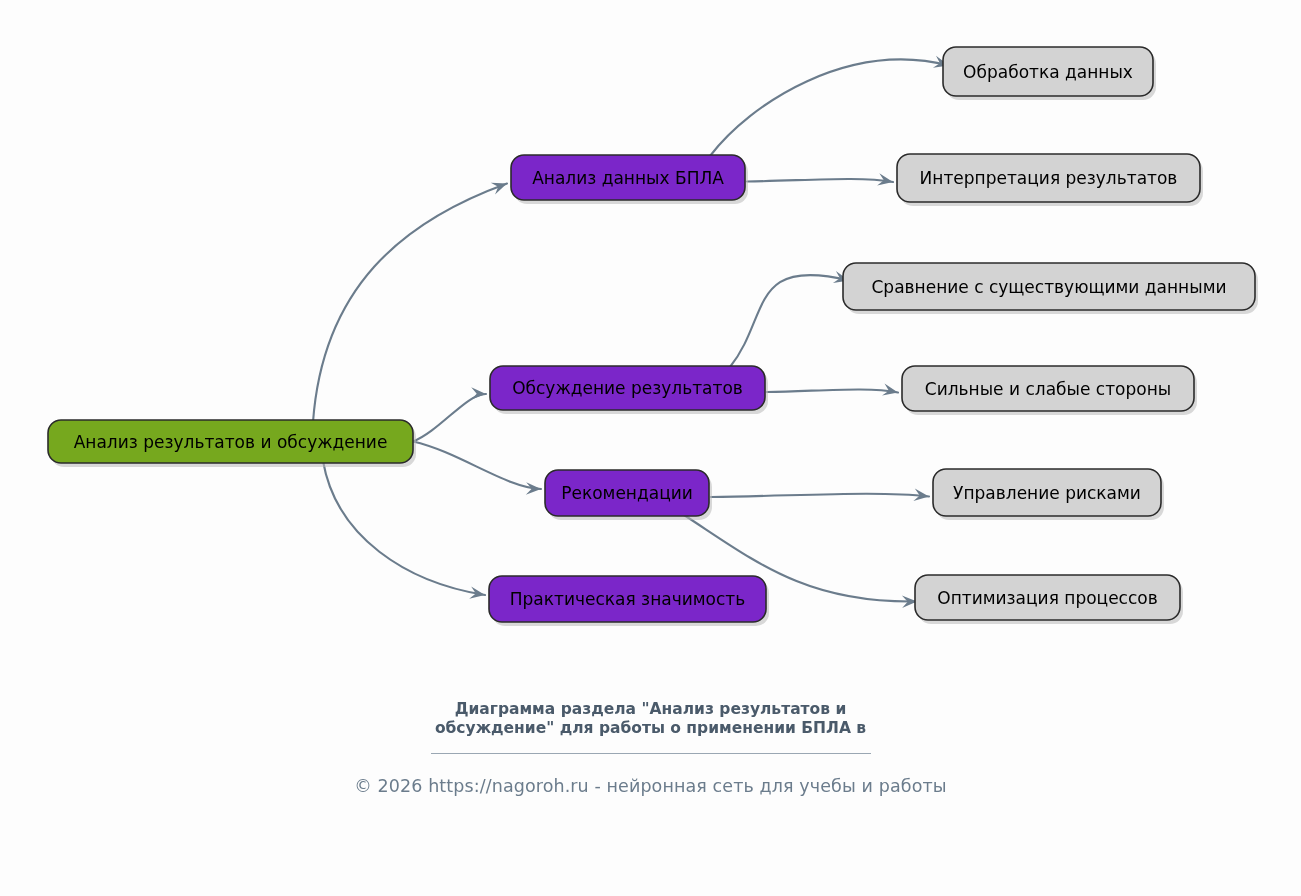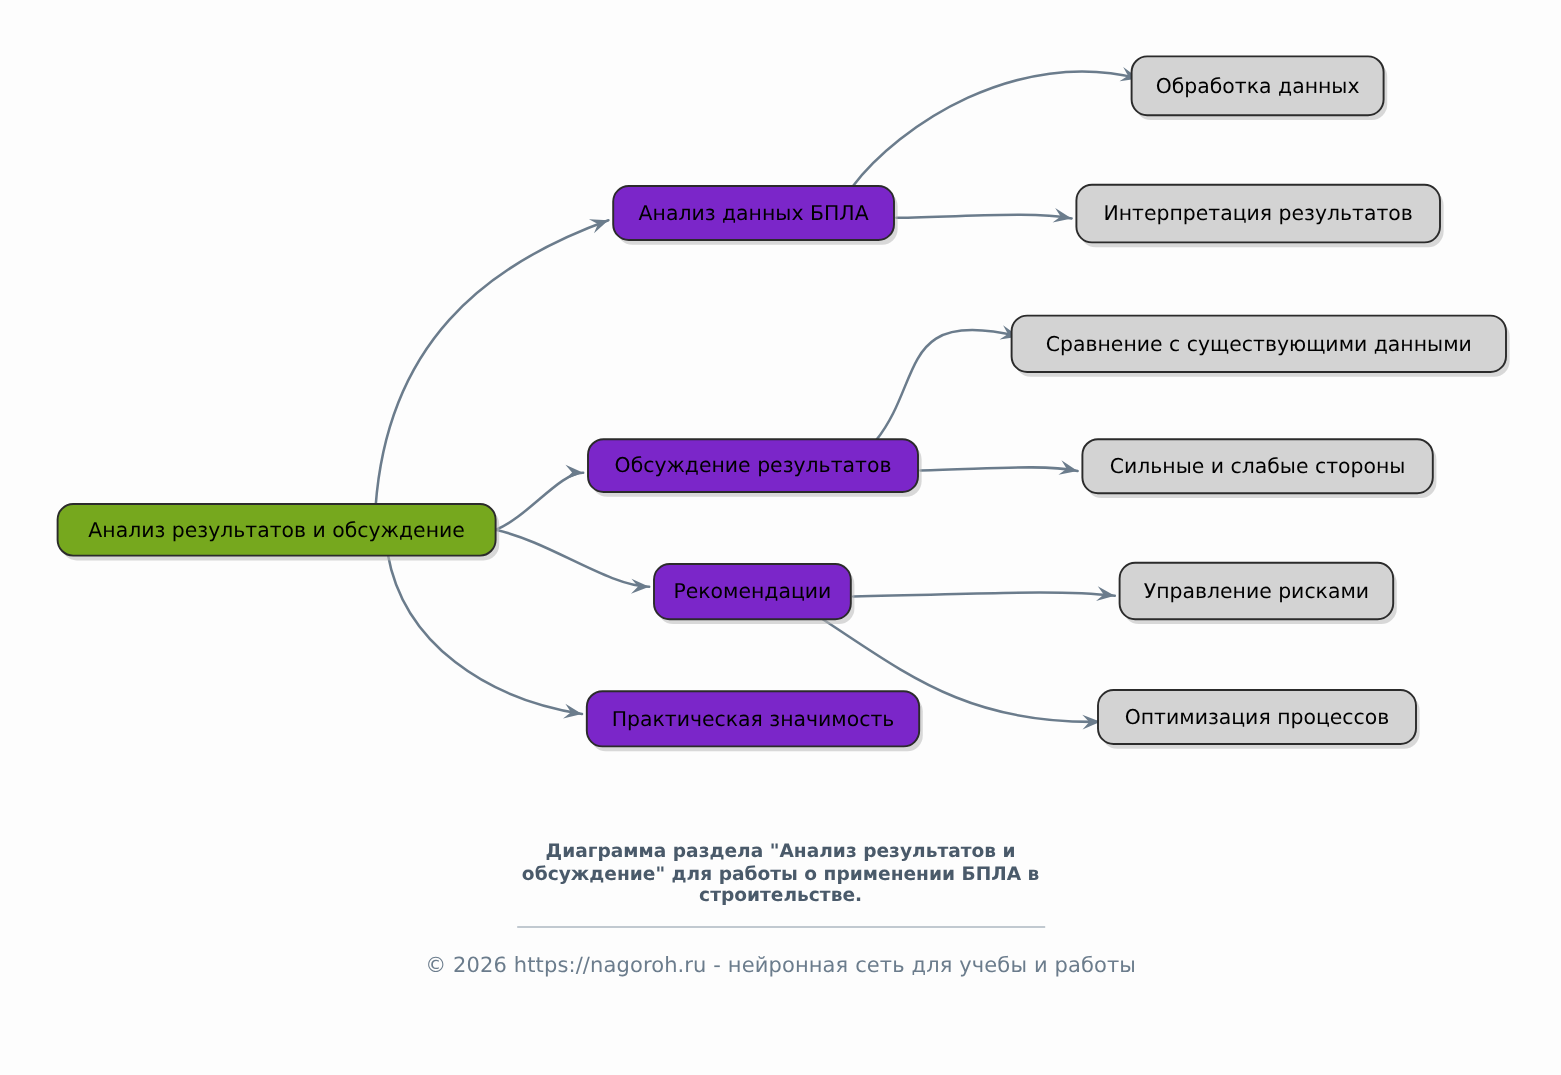--- a/index.html
+++ b/index.html
@@ -165,19 +165,18 @@
           <rect x="489" y="576" width="277" height="46" rx="13" ry="13" fill="#7b26c9" class="node-box"></rect>
           <text x="627.5" y="600" class="node-label">Практическая значимость</text>
         </g>
       </g>
   </svg>
 
   <div class="caption-block">
     <div class="caption-text">
       <div>Диаграмма раздела "Анализ результатов и</div>
       <div>обсуждение" для работы о применении БПЛА в</div>
-      <div>строительстве.</div>
     </div>
     <div class="caption-rule"></div>
     <div class="footer-text">© 2026 https://nagoroh.ru - нейронная сеть для учебы и работы</div>
   </div>
 
 </div>
 
 </body></html>

